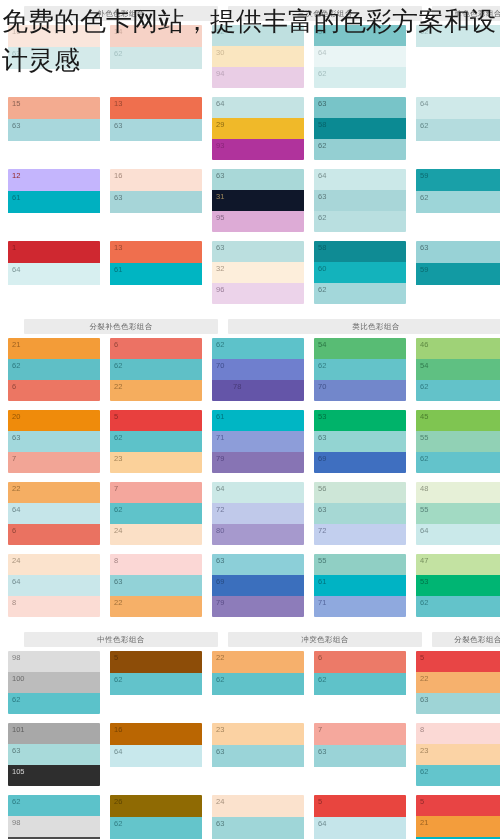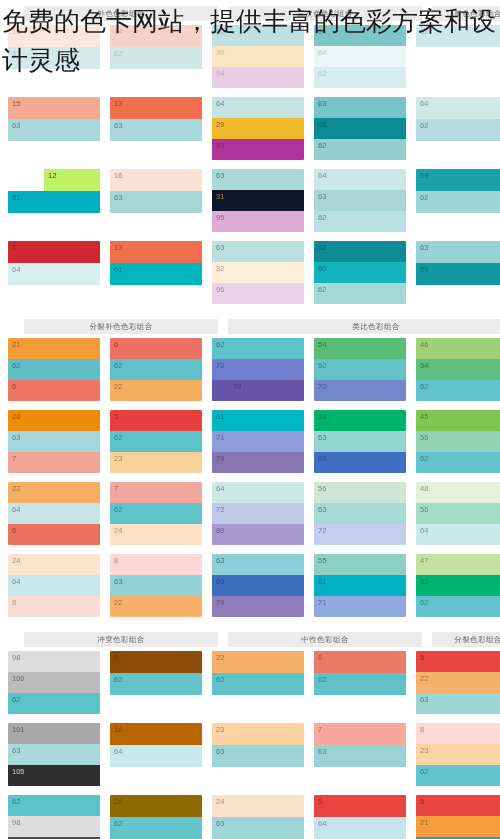--- a/index.html
+++ b/index.html
@@ -175,21 +175,21 @@
             <div class="band" style="background: rgb(207, 233, 233);">
               <span class="lbl" style="color: rgb(125, 149, 150);">64</span>
             </div>
             <div class="band" style="background: rgb(180, 220, 222);">
               <span class="lbl" style="color: rgb(100, 137, 138);">62</span>
             </div>
           </div>
         </div>
         <div class="gridrow">
           <div class="card">
-            <div class="band" style="background: #bef264; margin-left: 36px;">
+            <div class="band" style="background: #c4b5fd;">
               <span class="lbl" style="color: rgb(143, 31, 28);">12</span>
             </div>
             <div class="band" style="background: rgb(0, 176, 192);">
               <span class="lbl" style="color: rgb(0, 114, 125);">61</span>
             </div>
           </div>
           <div class="card">
             <div class="band" style="background: rgb(251, 224, 211);">
               <span class="lbl" style="color: rgb(166, 138, 124);">16</span>
             </div>
@@ -506,22 +506,22 @@
               <span class="lbl" style="color: rgb(0, 116, 74);">53</span>
             </div>
             <div class="band h3" style="background: rgb(99, 195, 202);">
               <span class="lbl" style="color: rgb(49, 126, 131);">62</span>
             </div>
           </div>
         </div>
       </div>
       <div class="section">
         <div class="section-headers">
+          <div class="sec-title" style="flex: 0 0 194px;">中性色彩组合</div>
           <div class="sec-title" style="flex: 0 0 194px;">冲突色彩组合</div>
-          <div class="sec-title" style="flex: 0 0 194px;">中性色彩组合</div>
           <div class="sec-title" style="flex: 0 0 92px;">分裂色彩组合</div>
         </div>
         <div class="gridrow">
           <div class="card">
             <div class="band h3" style="background: rgb(220, 220, 220);">
               <span class="lbl" style="color: rgb(125, 125, 125);">98</span>
             </div>
             <div class="band h3" style="background: rgb(188, 188, 188);">
               <span class="lbl" style="color: rgb(106, 106, 106);">100</span>
             </div>

